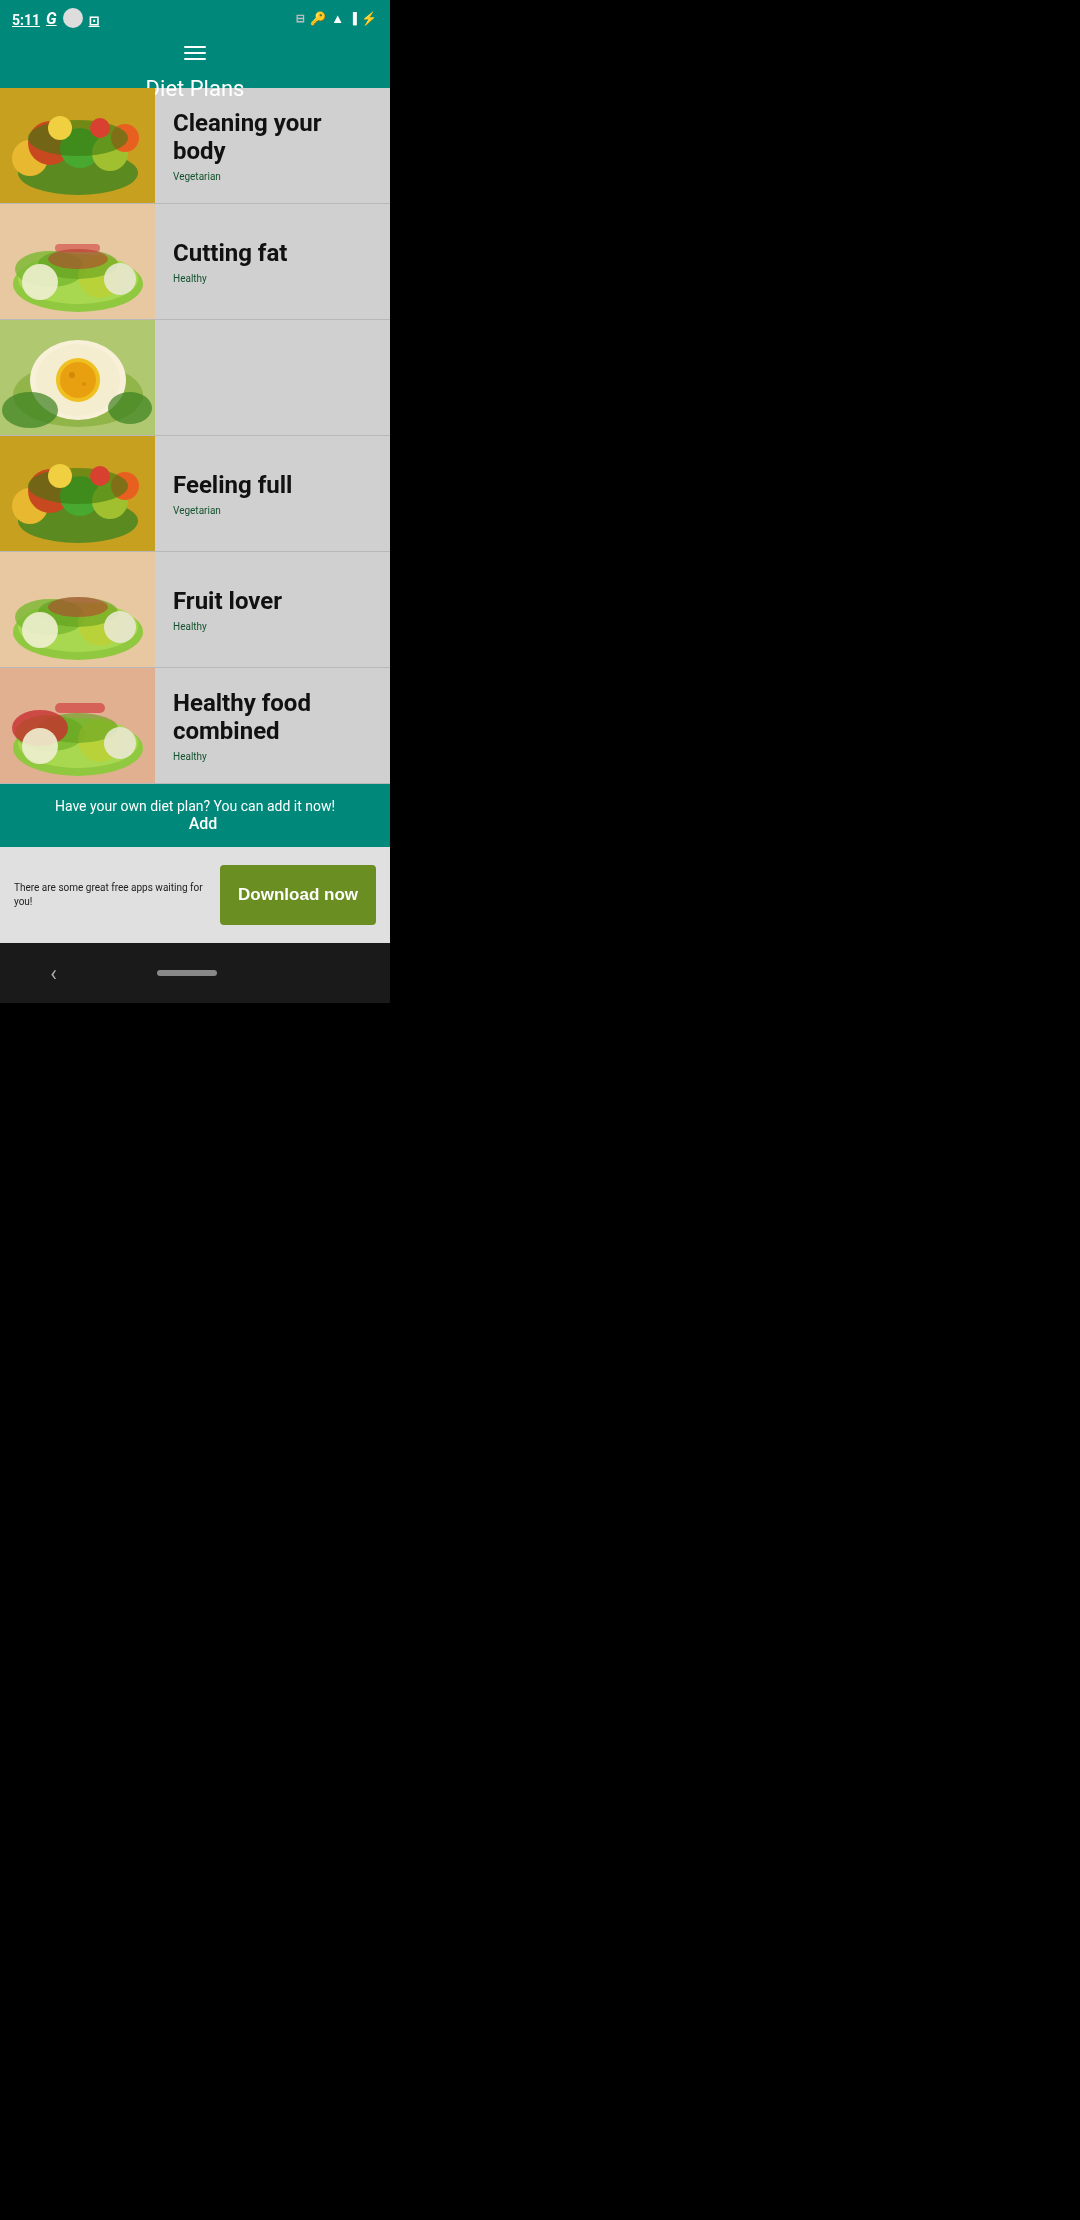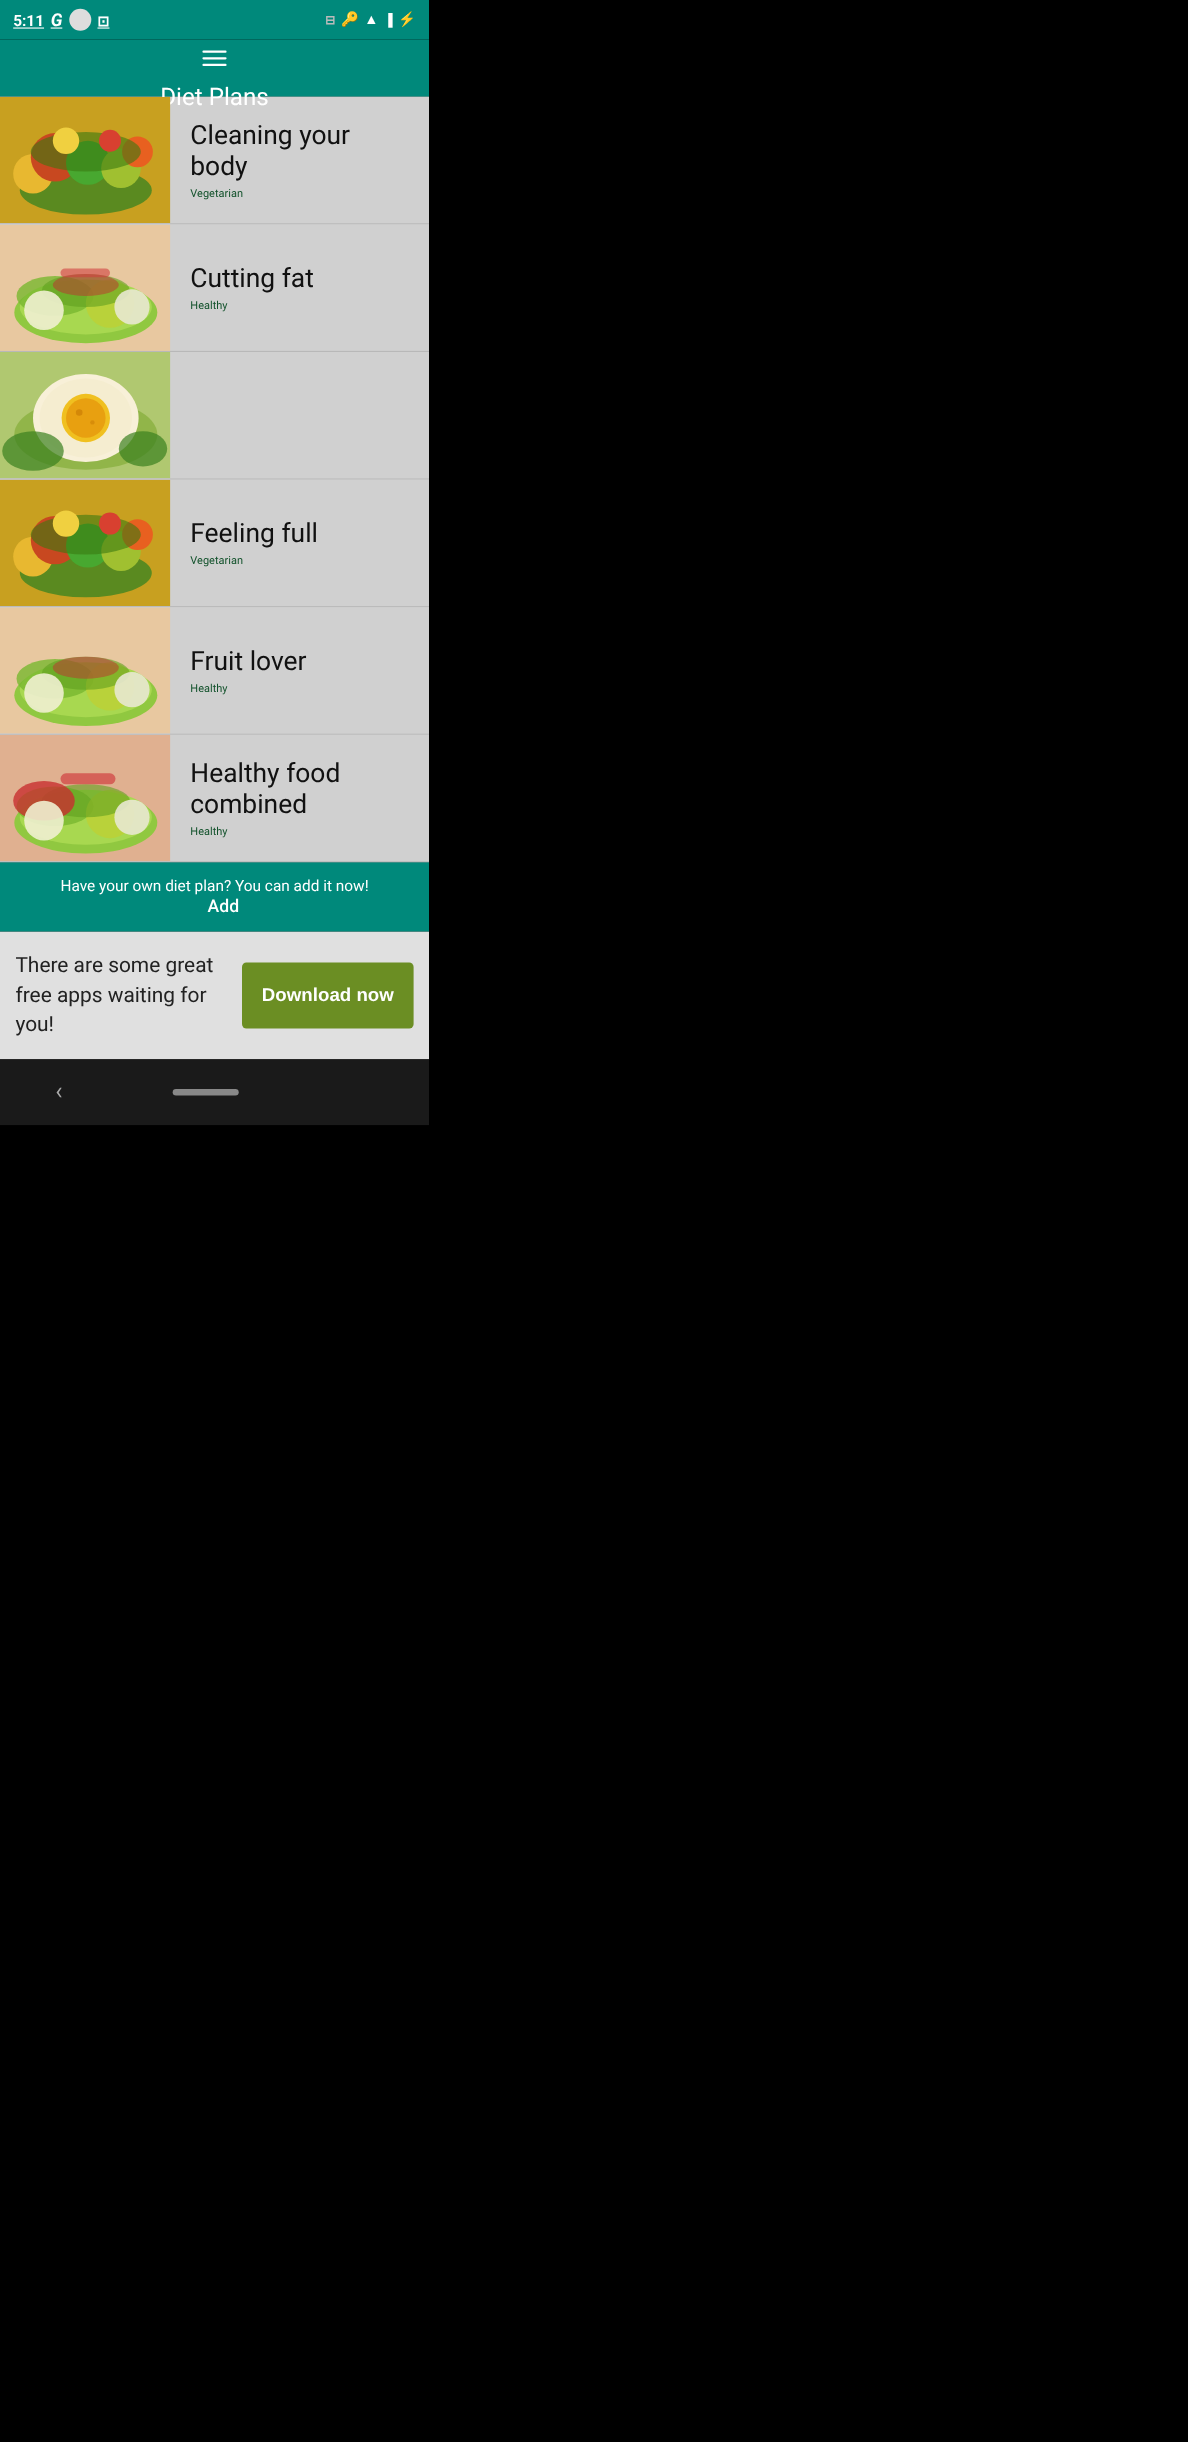--- a/index.html
+++ b/index.html
@@ -95,21 +95,21 @@
       height: 100%;
       display: block;
     }
 
     .diet-info {
       flex: 1;
       padding: 0 18px;
     }
     .diet-title {
       font-size: 24px;
-      font-weight: 400;
+      font-weight: 700;
       color: #111;
       margin-bottom: 6px;
     }
     .diet-subtitle {
       font-size: 10px;
       color: #14532d;
     }
 
     
     .footer-bar {
@@ -137,21 +137,21 @@
     .download-banner {
       background: #E0E0E0;
       display: flex;
       align-items: center;
       justify-content: space-between;
       padding: 18px 14px;
       min-height: 90px;
       gap: 12px;
     }
     .download-text {
-      font-size: 19px;
+      font-size: 10px;
       color: #222;
       flex: 1;
       line-height: 1.4;
     }
     .download-btn {
       background: #6B8E23;
       color: #fff;
       font-size: 17px;
       font-weight: 600;
       border: none;

